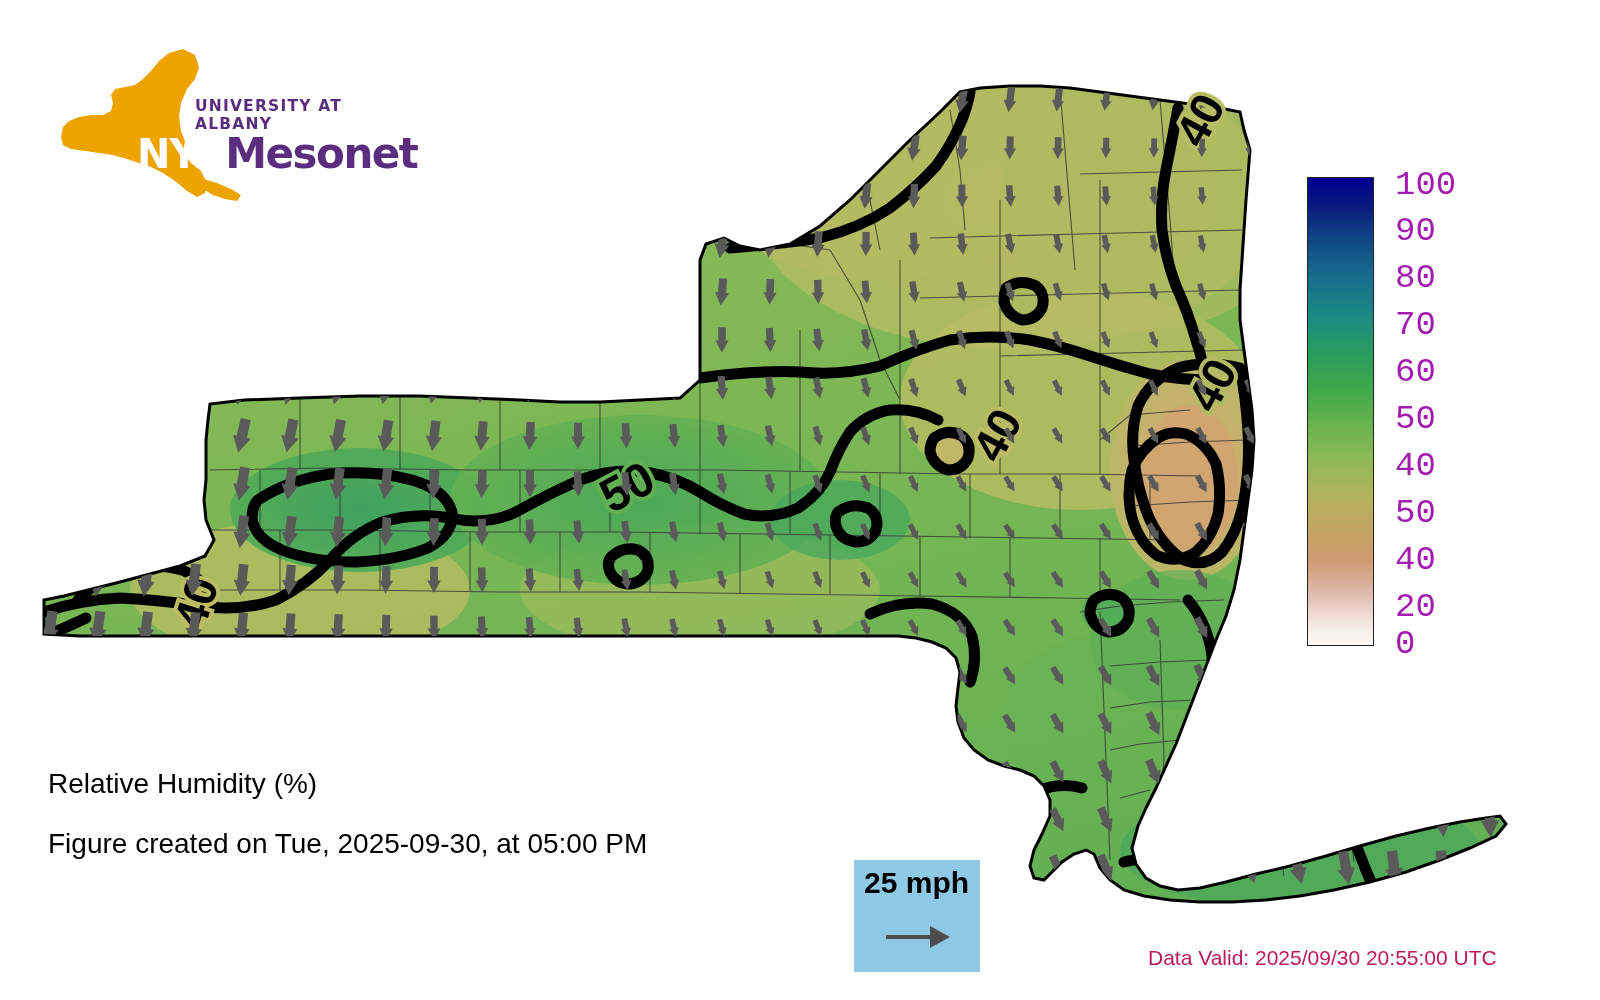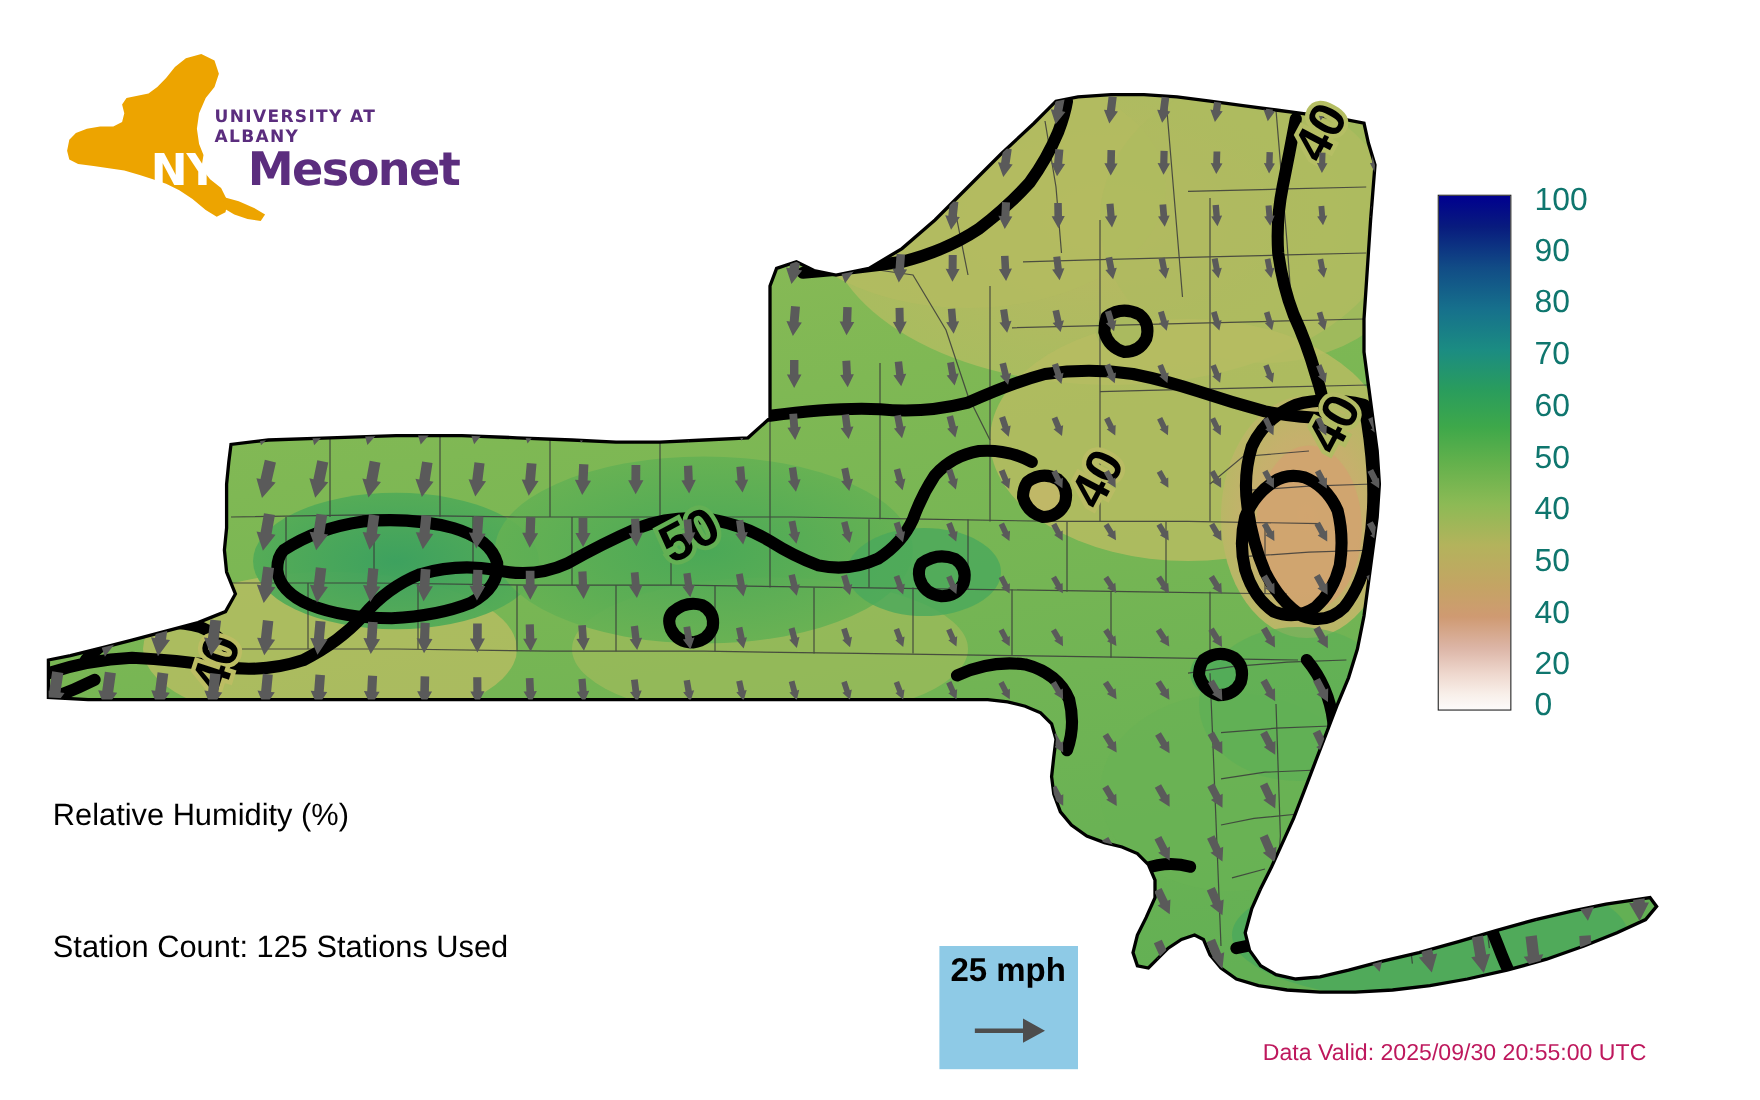--- a/index.html
+++ b/index.html
@@ -91,34 +91,35 @@
       #c4a464 76%,
       #cf9a72 82%,
       #dcb5a6 88%,
       #eed7cd 93%,
       #f8efe9 97%,
       #fdfbfa 100%);
   }
   .cb-label {
     position: absolute;
     left: 1395px;
-    font-family: Liberation Sans, sans-serif;
-    font-size: 29px;
-    color: #0f766e;
+    font-family: Liberation Mono, monospace;
+    font-size: 34px;
+    color: #a21caf;
     line-height: 1;
   }
 
   
   .caption {
     position: absolute;
     left: 48px;
     font-family: "Liberation Sans", sans-serif;
     font-size: 28px;
     color: #000;
     white-space: nowrap;
+    margin-top: 43px;
   }
   #cap-title { top: 725px; }
   #cap-created { top: 785px; }
   #cap-stations { top: 845px; }
 
   
   #wind-legend {
     position: absolute;
     left: 854px;
     top: 860px;
@@ -1989,21 +1990,21 @@
   <div class="cb-label" style="top:308px">70</div>
   <div class="cb-label" style="top:355px">60</div>
   <div class="cb-label" style="top:402px">50</div>
   <div class="cb-label" style="top:449px">40</div>
   <div class="cb-label" style="top:496px">50</div>
   <div class="cb-label" style="top:543px">40</div>
   <div class="cb-label" style="top:590px">20</div>
   <div class="cb-label" style="top:627px">0</div>
 
   <div class="caption" id="cap-title">Relative Humidity (%)</div>
-  <div class="caption" id="cap-stations">Station Count: 125 Stations Used</div>
+  <div class="caption" id="cap-created">Figure created on Tue, 2025-09-30, at 05:00 PM</div>
 
   <div id="wind-legend">
     <div id="wind-legend-label">25 mph</div>
     <svg id="wind-legend-arrow" viewBox="0 0 66 30">
       <path d="M0 13 L44 13 L44 4 L64 15 L44 26 L44 17 L0 17 Z" fill="#4d4d4d"></path>
     </svg>
   </div>
 
   <div id="data-valid">Data Valid: 2025/09/30 20:55:00 UTC</div>
 

